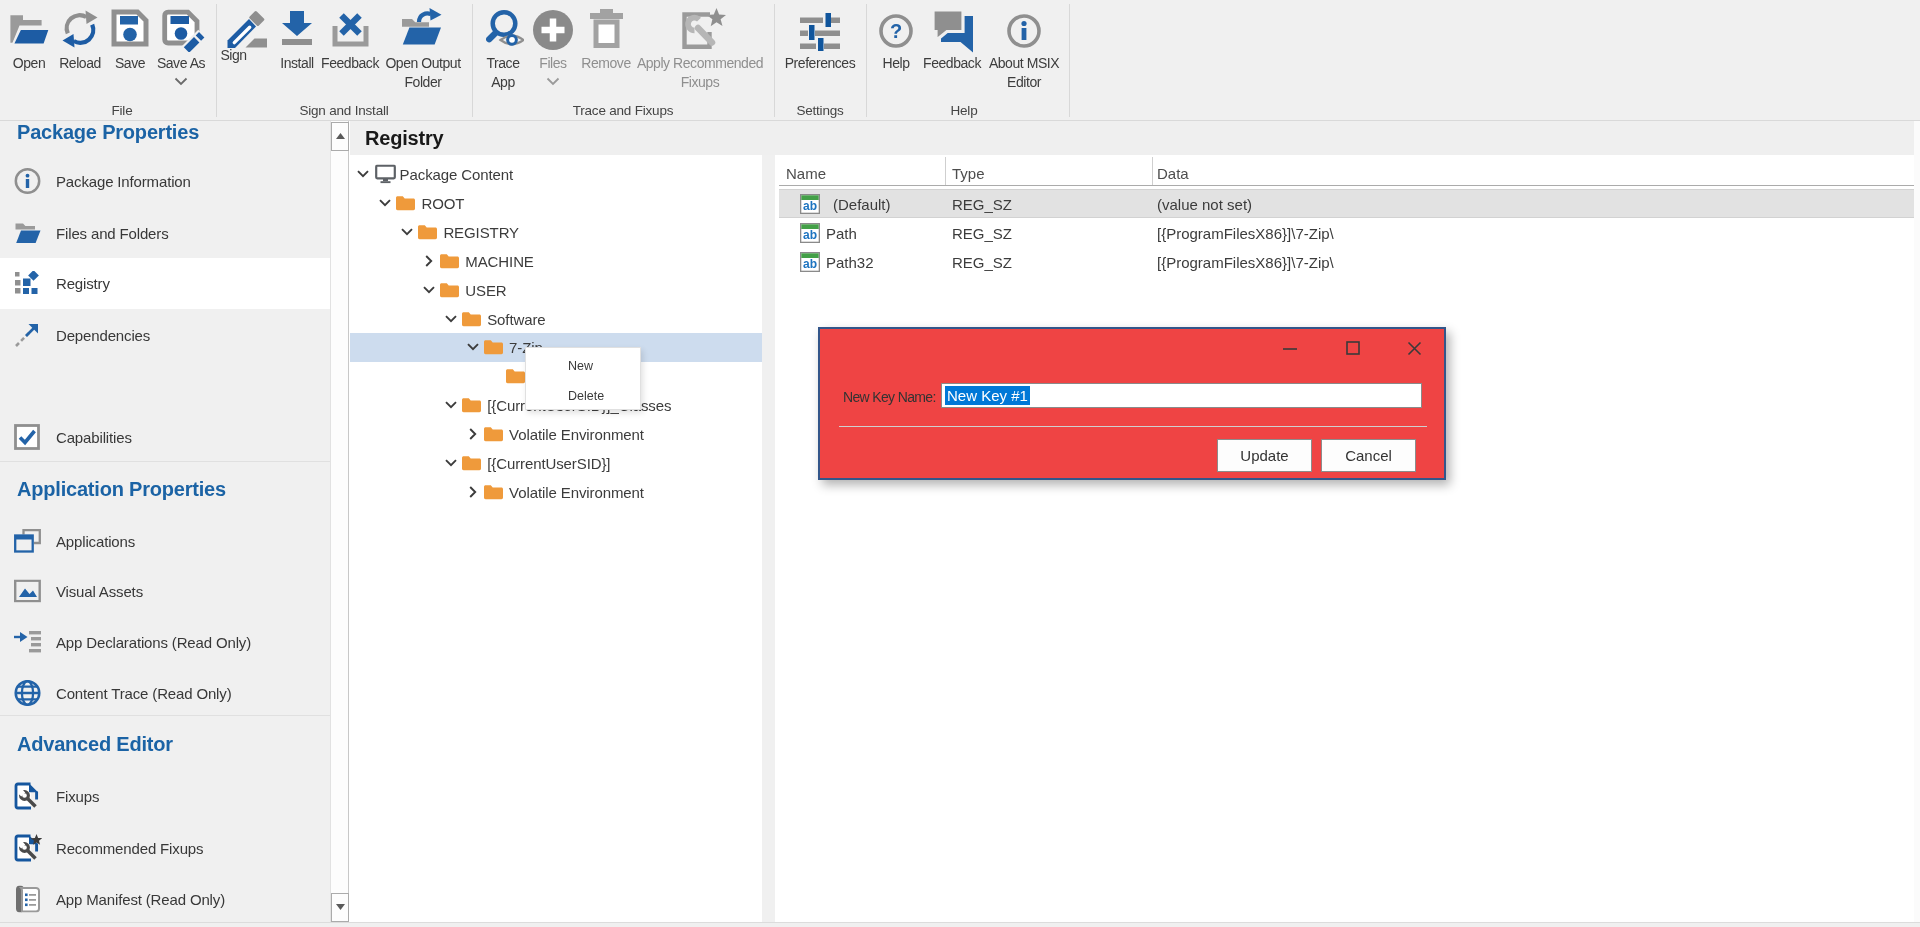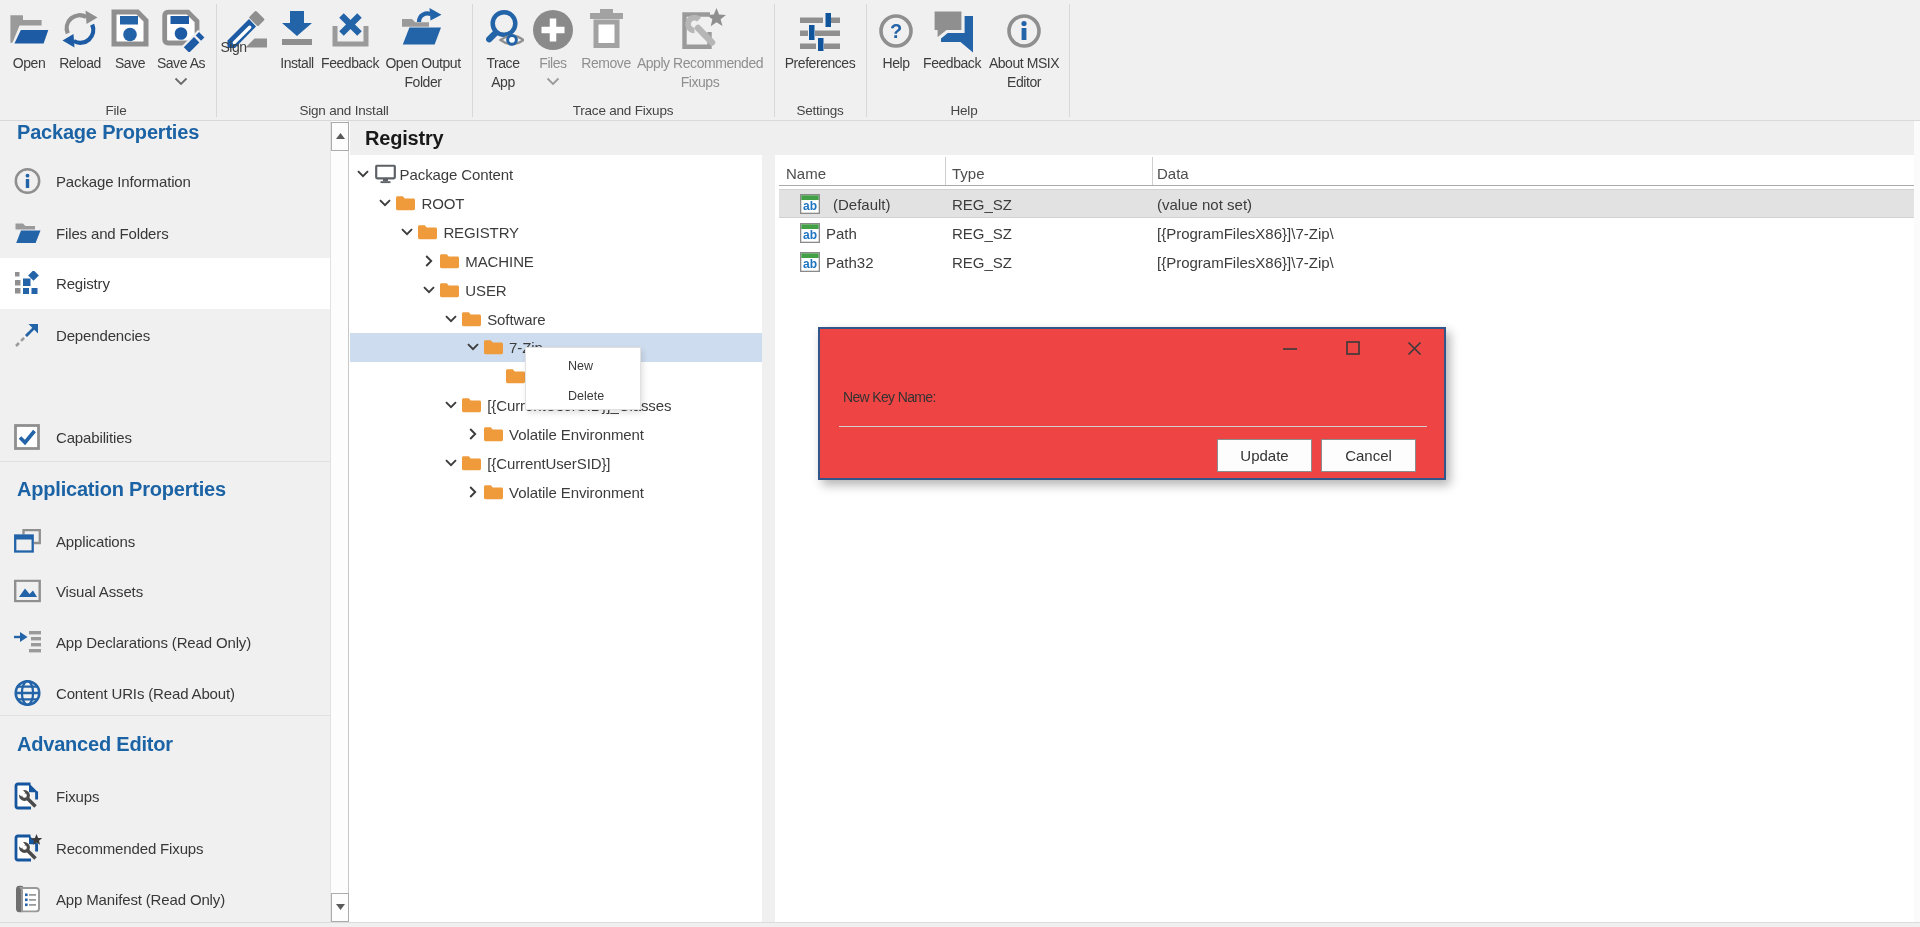--- a/index.html
+++ b/index.html
@@ -77,21 +77,21 @@
 </head>
 <body>
 
 <div id="ribbon">
   <div class="rsep" style="left:216px"></div>
   <div class="rsep" style="left:472px"></div>
   <div class="rsep" style="left:774px"></div>
   <div class="rsep" style="left:866px"></div>
   <div class="rsep" style="left:1069px"></div>
 
-  <div class="glabel" style="left:36px;width:160px">File</div>
+  <div class="glabel" style="left:42px;width:160px">File</div>
   <div class="glabel" style="left:264px;width:160px">Sign and Install</div>
   <div class="glabel" style="left:543px;width:160px">Trace and Fixups</div>
   <div class="glabel" style="left:740px;width:160px">Settings</div>
   <div class="glabel" style="left:884px;width:160px">Help</div>
 
   <svg class="ricon" style="left:10px;top:14px" width="40" height="32" viewBox="0 0 40 32">
     <path fill="#9a9a9a" d="M0.4 1.2 H13 V5.9 H31.6 V11.5 H9.5 L2.5 28.8 H0.4z"></path>
     <path fill="#1d5ca4" stroke="#f0f0f0" stroke-width="1.8" d="M10.3 15 H39.6 L34.2 30.5 H2.9z"></path>
   </svg>
   <div class="rlabel" style="left:-51px;top:54px;width:160px">Open</div>
@@ -122,21 +122,21 @@
   <svg class="ricon" style="left:174px;top:77px" width="14" height="9" viewBox="0 0 14 9">
     <path fill="none" stroke="#6a6a6a" stroke-width="1.8" d="M1.5 1.5 L7 7 L12.5 1.5"></path>
   </svg>
 
   <svg class="ricon" style="left:226px;top:10px" width="42" height="39" viewBox="0 0 42 39">
     <rect x="24.3" y="3.5" width="13" height="10" rx="1.5" fill="#8f8f8f" transform="rotate(45 30.8 8.5)"></rect>
     <path fill="#1d5ca4" d="M1.5 38 L1.5 30.5 L23 9 L30 16.5 L9 38z"></path>
     <path fill="none" stroke="#fff" stroke-width="3.4" stroke-linecap="round" d="M8.3 32.6 L23.7 17.2"></path>
     <path fill="#8f8f8f" d="M19.5 37.5 L28.5 28.5 H41 V37.5z"></path>
   </svg>
-  <div class="rlabel" style="left:166px;top:38px;width:135px">Sign</div>
+  <div class="rlabel" style="left:166px;top:46px;width:135px">Sign</div>
 
   <svg class="ricon" style="left:279px;top:9px" width="36" height="38" viewBox="0 0 36 38">
     <path fill="#2363a8" d="M11 2 h14 v12 h8 L18 27 L3 14 h8z"></path>
     <rect x="3" y="30" width="30" height="6" fill="#8f8f8f"></rect>
   </svg>
   <div class="rlabel" style="left:217px;top:54px;width:160px">Install</div>
 
   <svg class="ricon" style="left:332px;top:13px" width="37" height="34" viewBox="0 0 37 34">
     <path fill="none" stroke="#9a9a9a" stroke-width="5" d="M3 13 V31 H34 V13"></path>
     <path fill="none" stroke="#2363a8" stroke-width="6.4" d="M9.5 2.5 L27.5 20.5 M27.5 2.5 L9.5 20.5"></path>
@@ -303,21 +303,21 @@
     </svg>
     <div class="txt">App Declarations (Read Only)</div>
   </div>
 
   <div class="sitem" style="top:546px">
     <svg width="27" height="27" viewBox="0 0 27 27">
       <circle cx="13.5" cy="13.5" r="11.8" fill="none" stroke="#2363a8" stroke-width="2.5"></circle>
       <ellipse cx="13.5" cy="13.5" rx="5.6" ry="11.8" fill="none" stroke="#2363a8" stroke-width="2.3"></ellipse>
       <path fill="none" stroke="#2363a8" stroke-width="2.3" d="M2 13.5 H25 M3.8 7.2 H23.2 M3.8 19.8 H23.2"></path>
     </svg>
-    <div class="txt">Content URIs (Read About)</div>
+    <div class="txt">Content Trace (Read Only)</div>
   </div>
 
   <div class="ssep" style="top:594px"></div>
   <div class="sheading" style="top:612px">Advanced Editor</div>
 
   <div class="sitem" style="top:649.5px">
     <svg width="26" height="28" viewBox="0 0 26 28">
       <path fill="#fff" stroke="#15569e" stroke-width="2.8" d="M16.5 2 H4 Q2 2 2 4 V24 Q2 26 4 26 H17"></path>
       <path fill="#15569e" d="M15 1.2 L24 10.3 H15z"></path>
       <path fill="none" stroke="#15569e" stroke-width="2.9" d="M22.6 9.5 V17.5"></path>
@@ -526,19 +526,22 @@
     <svg style="position:absolute;left:462px;top:17px" width="16" height="6" viewBox="0 0 16 6">
         <path d="M1 3 H15" stroke="#3a3a3a" stroke-width="1.6"></path>
       </svg>
     <svg style="position:absolute;left:526px;top:12px" width="14" height="14" viewBox="0 0 14 14">
         <rect x="1" y="1" width="12" height="12" fill="none" stroke="#3a3a3a" stroke-width="1.6"></rect>
       </svg>
     <svg style="position:absolute;left:587px;top:12px" width="15" height="15" viewBox="0 0 15 15">
         <path d="M1.5 1.5 L13.5 13.5 M13.5 1.5 L1.5 13.5" stroke="#3a3a3a" stroke-width="1.6"></path>
       </svg>
     <div style="position:absolute;left:23px;top:59.5px;font-size:14px;color:#333;letter-spacing:-0.65px">New Key Name:</div>
+    <div style="position:absolute;left:121px;top:54px;width:481px;height:25px;background:#fff;border:1px solid #8a8a8a;">
+      <span style="position:absolute;left:3px;top:2px;height:19px;background:#0078d7;color:#fff;font-size:15px;line-height:19px;padding:0 2px;">New Key #1</span>
+    </div>
     <div style="position:absolute;left:19px;top:97px;width:588px;height:1px;background:#cfcfcf"></div>
     <div class="dlgbtn" style="left:397px;top:110px">Update</div>
     <div class="dlgbtn" style="left:501px;top:110px">Cancel</div>
   </div>
 </div>
 <div id="rightstrip"></div>
 <div id="bottombar"></div>
 
 </body></html>

